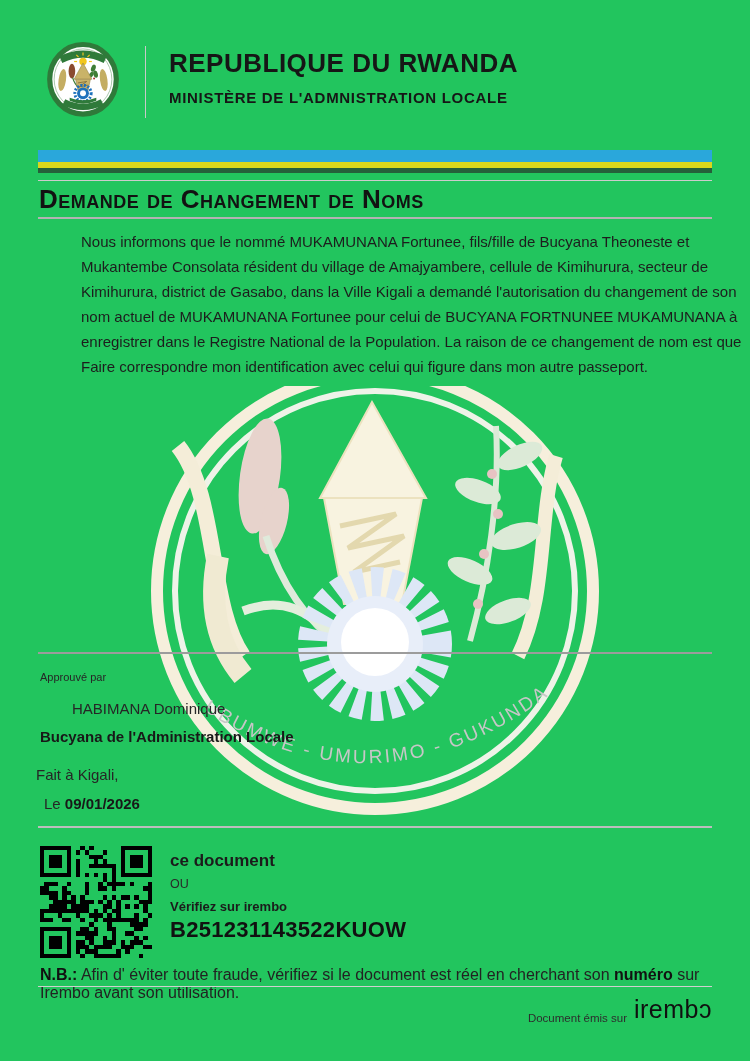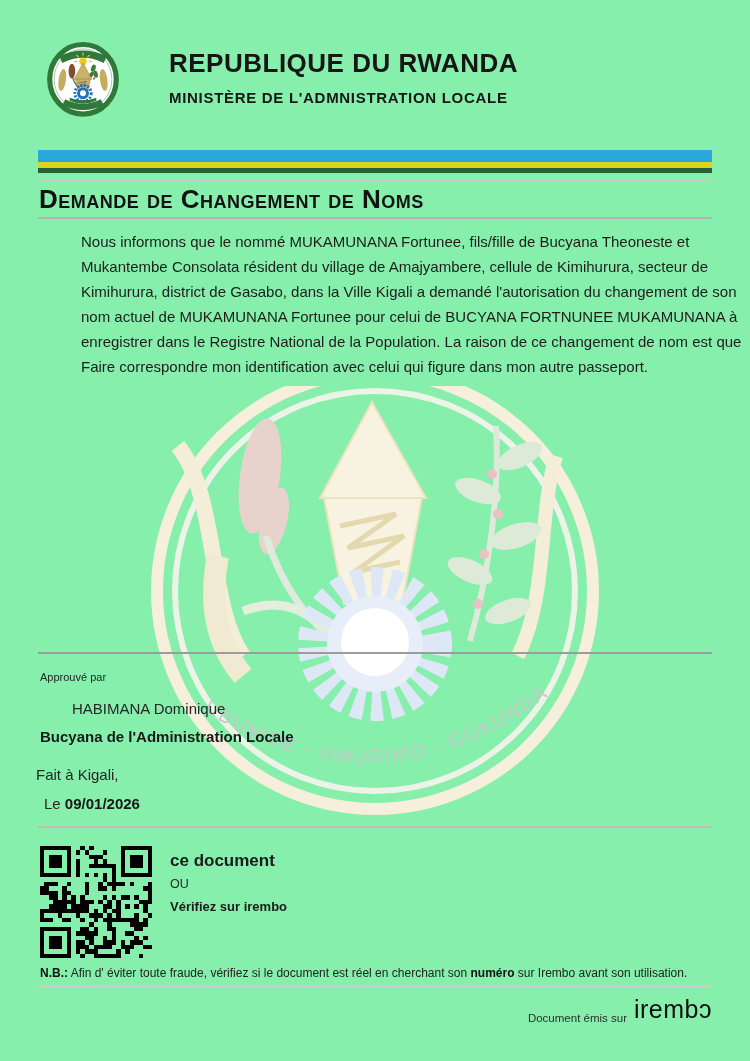--- a/index.html
+++ b/index.html
@@ -1,18 +1,18 @@
 <!DOCTYPE html>
 <html><head>
 <meta charset="utf-8">
 <style>
   html,body { margin:0; padding:0; background:#ffffff; }
   .page {
     position:relative; width:750px; height:1061px; margin:0 auto;
-    background:#86efac; overflow:hidden;
+    background:#22c55e; overflow:hidden;
     font-family:"Liberation Sans", sans-serif; color:#1c1c1c;
   }
   
   .logo { position:absolute; left:46px; top:40px; width:74px; height:80px; }
   .header-divider { position:absolute; left:145px; top:46px; width:1px; height:72px; background:#c9c9c9; }
   .header-titles { position:absolute; left:169px; top:48px; }
   .header-title { font-size:26px; font-weight:bold; color:#161616; letter-spacing:.5px; white-space:nowrap; }
   .header-subtitle { margin-top:10px; font-size:15px; font-weight:bold; color:#161616; letter-spacing:.7px; white-space:nowrap; }
   
   .flag { position:absolute; left:38px; top:150px; width:674px; }
@@ -49,21 +49,21 @@
   
   .qr { position:absolute; left:40px; top:846px; width:112px; height:112px; }
   .verify-block { position:absolute; left:170px; top:842px; }
   .v-bold1 { font-size:13px; font-weight:bold; color:#1b1b1b; }
   .v-bold2 { font-size:17px; font-weight:bold; color:#1b1b1b; margin-top:9px; }
   .v-or    { font-size:12.5px; color:#2a2a2a; margin-top:6px; }
   .v-bold3 { font-size:13px; font-weight:bold; color:#1b1b1b; margin-top:8px; }
   .v-sub   { font-size:13px; color:#2a2a2a; margin-top:6px; }
   .v-num   { font-size:22px; font-weight:bold; color:#111; margin-top:3px; letter-spacing:.3px; }
   
-  .note { position:absolute; left:40px; top:966px; width:672px; font-size:12px; color:#222; }
+  .note { position:absolute; left:40px; top:966px; width:672px; font-size:16px; color:#222; }
   .note b { color:#111; }
   .footer { position:absolute; right:38px; top:995px; display:flex; align-items:flex-end; gap:7px; }
   .footer-text  { font-size:11.5px; color:#2d2d2d; }
   .footer-brand { font-size:25px; color:#101010; letter-spacing:.5px; font-weight:500; }
 </style>
 </head>
 <body>
 
 <div class="page">
 
@@ -475,20 +475,21 @@
         <rect x="15" y="24" width="1" height="1" fill="#000"></rect>
         <rect x="16" y="24" width="1" height="1" fill="#000"></rect>
         <rect x="17" y="24" width="1" height="1" fill="#000"></rect>
         <rect x="22" y="24" width="1" height="1" fill="#000"></rect>
       </svg>
   </div>
   <div class="verify-block">
     <div class="v-bold2">ce document</div>
     <div class="v-or">OU</div>
     <div class="v-bold3">Vérifiez sur irembo</div>
+    <div class="v-num">B251231143522KUOW</div>
   </div>
 
   <div class="note"><b>N.B.:</b><span> Afin d' éviter toute fraude, vérifiez si le document est réel en cherchant son </span><b>numéro</b><span> sur Irembo avant son utilisation.</span></div>
   <div class="rule rule-note"></div>
   <div class="footer">
     <span class="footer-text">Document émis sur</span>
     <span class="footer-brand">irembɔ</span>
   </div>
 
 </div>

